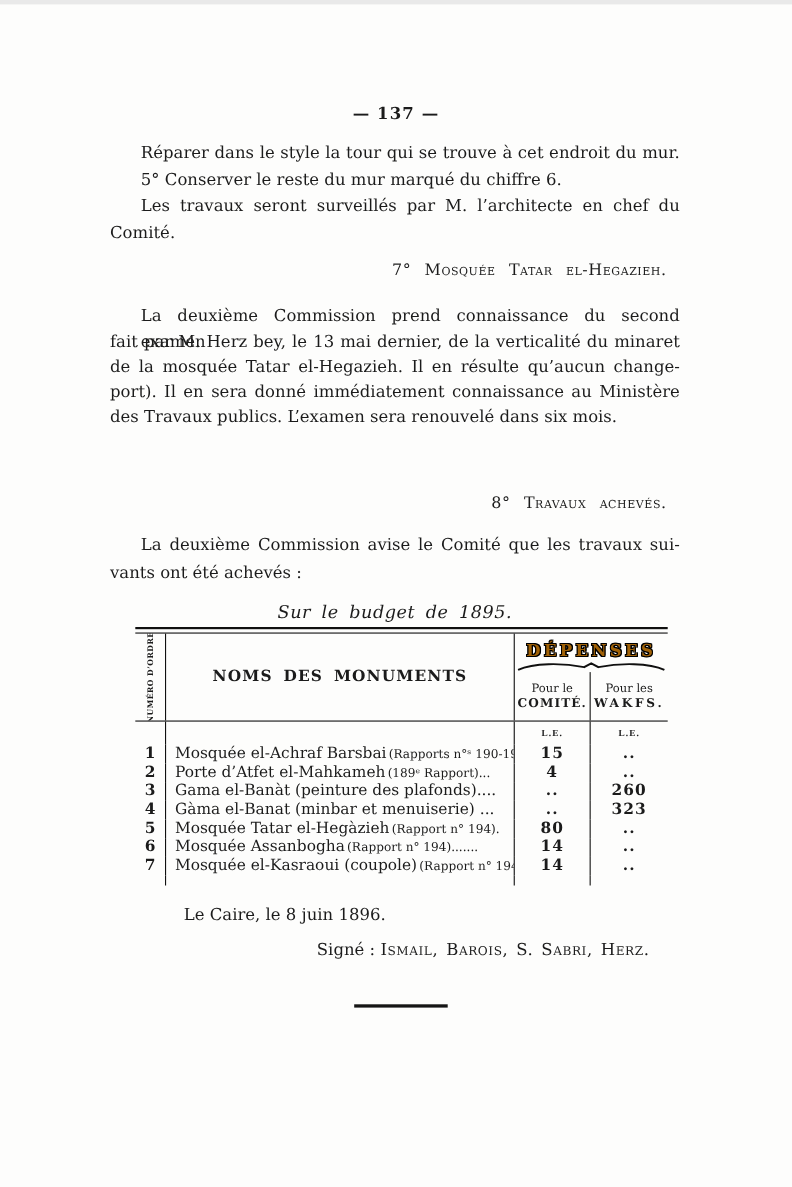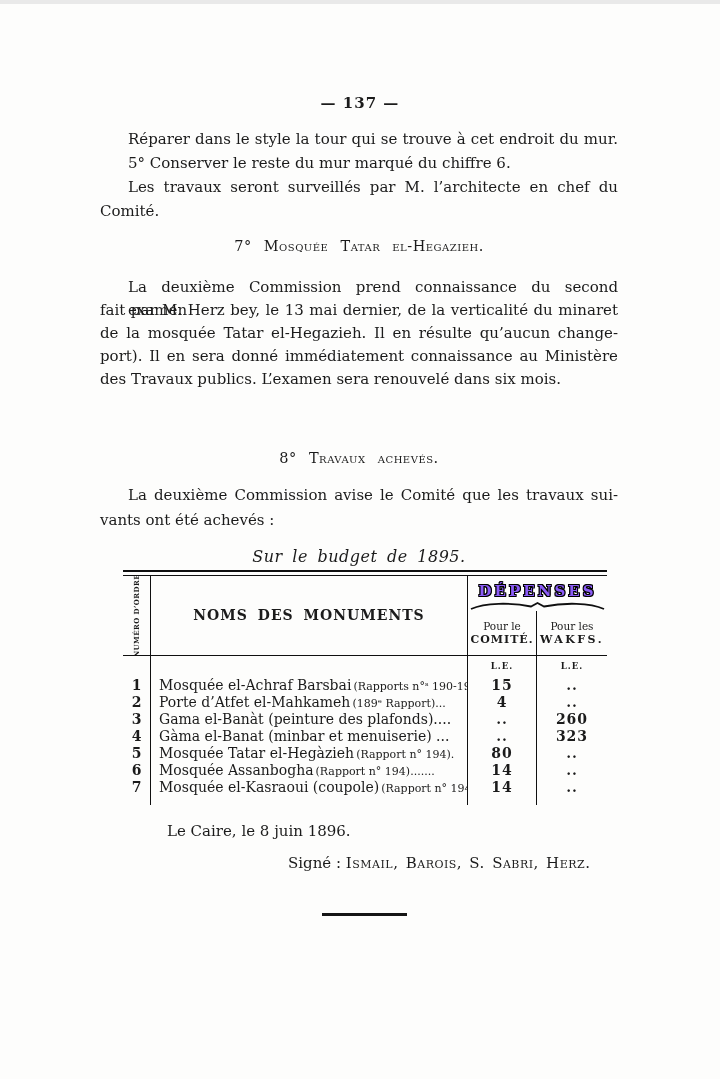--- a/index.html
+++ b/index.html
@@ -15,21 +15,21 @@
 
   .para { left:100px; width:518px; }
   .ln { height:23px; white-space:nowrap; }
   .just { text-align:justify; text-align-last:justify; white-space:normal; }
   .ind { padding-left:28px; }
   #para1 { top:124px; } #para1 .ln { height:24px; }
   #para2 { top:272px; }
   #para3 { top:480px; } #para3 .ln { height:25px; }
 
   .heading {
-    left:100px; width:518px; text-align:center;
+    left:88px; width:518px; text-align:right;
     font-variant:small-caps; font-size:14.5px; word-spacing:7px; letter-spacing:0.5px;
   }
   #h7 { top:231px; }
   #h8 { top:443px; }
 
   sup.msup { font-size:9px; line-height:0; }
 
   #caption { top:541px; left:100px; width:518px; text-align:center; font-style:italic; font-size:16px; word-spacing:4px; letter-spacing:0.5px; }
 
   
@@ -40,31 +40,31 @@
   .c-num { display:flex; align-items:center; justify-content:center; overflow:hidden; }
   .vert {
     writing-mode:vertical-rl; transform:rotate(180deg);
     font-size:7px; font-weight:700; letter-spacing:0.4px; white-space:nowrap;
   }
   .c-noms { display:flex; align-items:center; justify-content:center; }
   .noms-h { font-weight:700; font-size:14px; letter-spacing:1px; word-spacing:4px; }
   .c-dep { display:flex; flex-direction:column; }
   .dep-title {
     text-align:center; font-weight:700; font-size:15px; letter-spacing:3px; padding-top:4px; height:24px;
-    color:#8b5cf6;
+    color:#a16207;
     text-shadow:-1px -1px 0 #000, 1px -1px 0 #000, -1px 1px 0 #000, 1px 1px 0 #000,
                 -1px 0 0 #000, 1px 0 0 #000, 0 -1px 0 #000, 0 1px 0 #000;
   }
   .brace { display:block; margin:0 auto; }
   .subcols { display:grid; grid-template-columns:69px 70px; flex:1; }
   .sub { display:flex; flex-direction:column; justify-content:center; text-align:center; font-size:10.5px; line-height:14px; }
   .sub .caps { font-size:11px; font-weight:700; letter-spacing:1px; }
   .sub .caps.sp { letter-spacing:2.5px; }
   .grid4 { display:grid; grid-template-columns:28px 317px 69px 70px; }
-  .le-row { height:21px; }
+  .le-row { height:21px;font-family:Liberation Serif, serif; }
   .le { text-align:center; font-size:8.5px; font-weight:700; letter-spacing:1px; line-height:20px; }
   .trow { height:17px; }
   .td { height:17px; line-height:17px; overflow:hidden; }
   .td.num { text-align:center; font-weight:700; font-size:14px; }
   .td.name { display:flex; align-items:baseline; white-space:nowrap; padding-left:8px; font-size:14px; }
   .td.name .ref { font-size:11px; padding-left:2px; }
   .td.val { text-align:center; font-weight:700; font-size:14px; letter-spacing:1px; }
   .ext { height:9px; }
 
   

